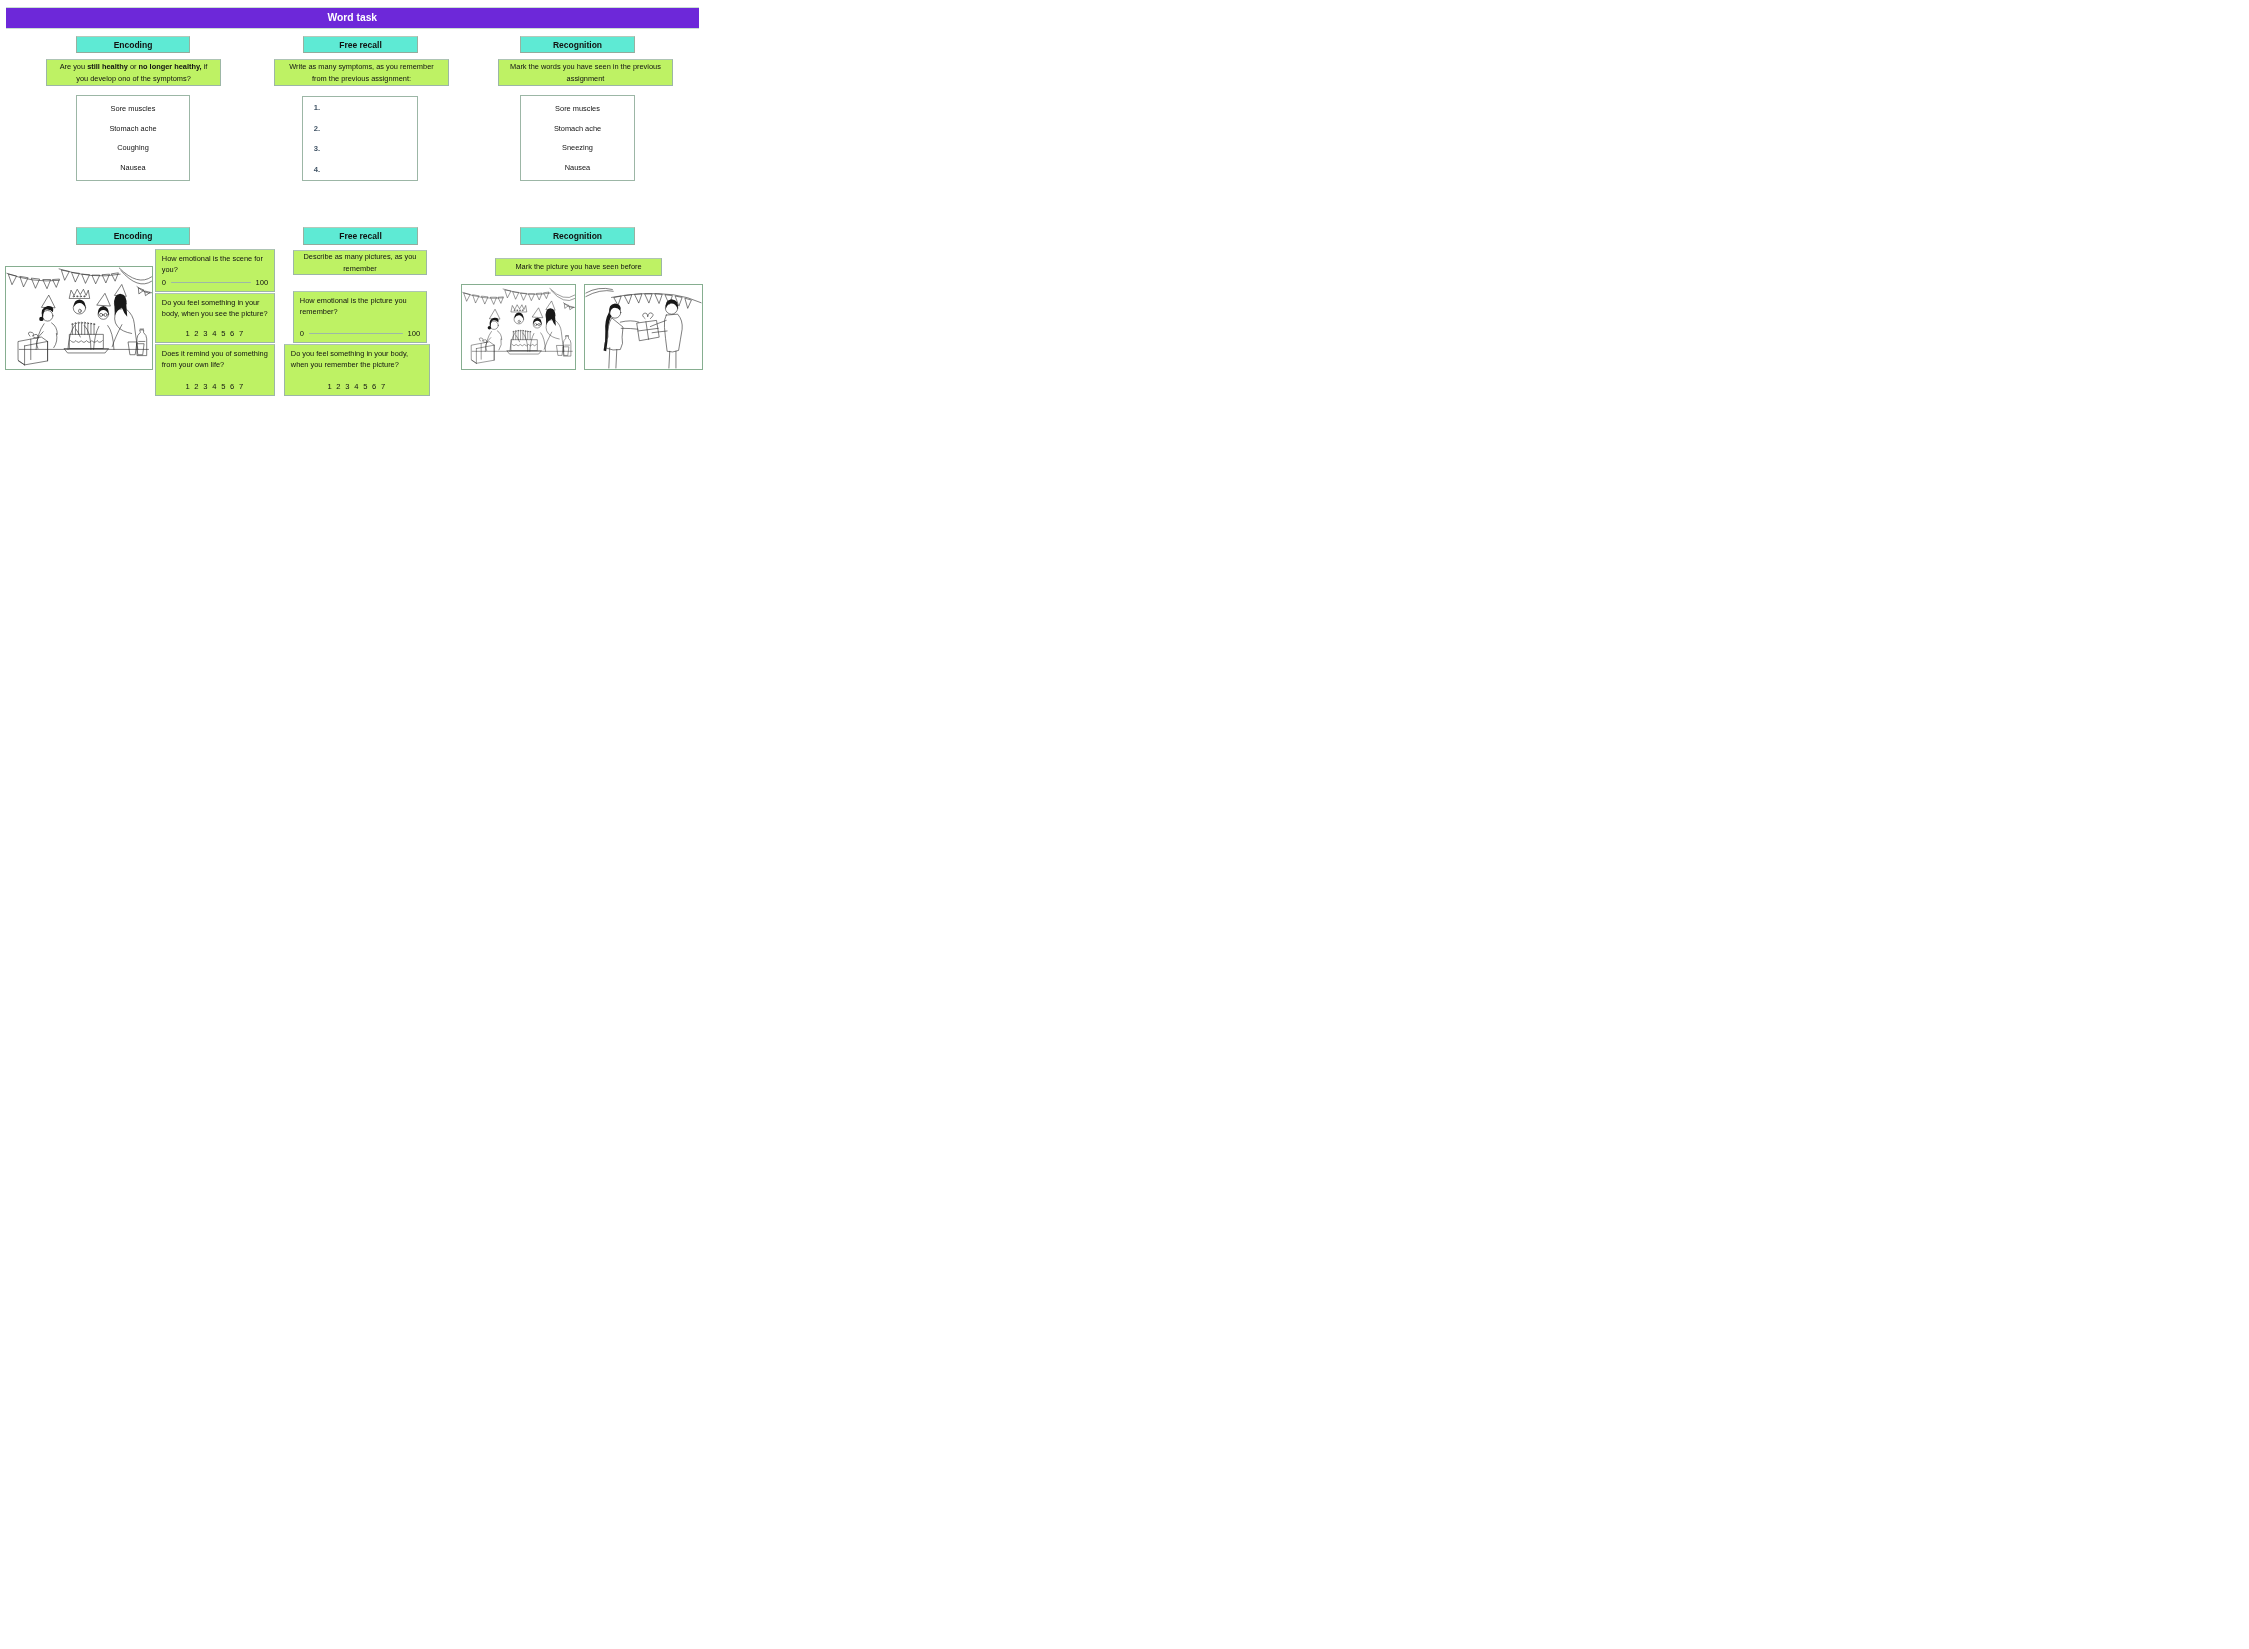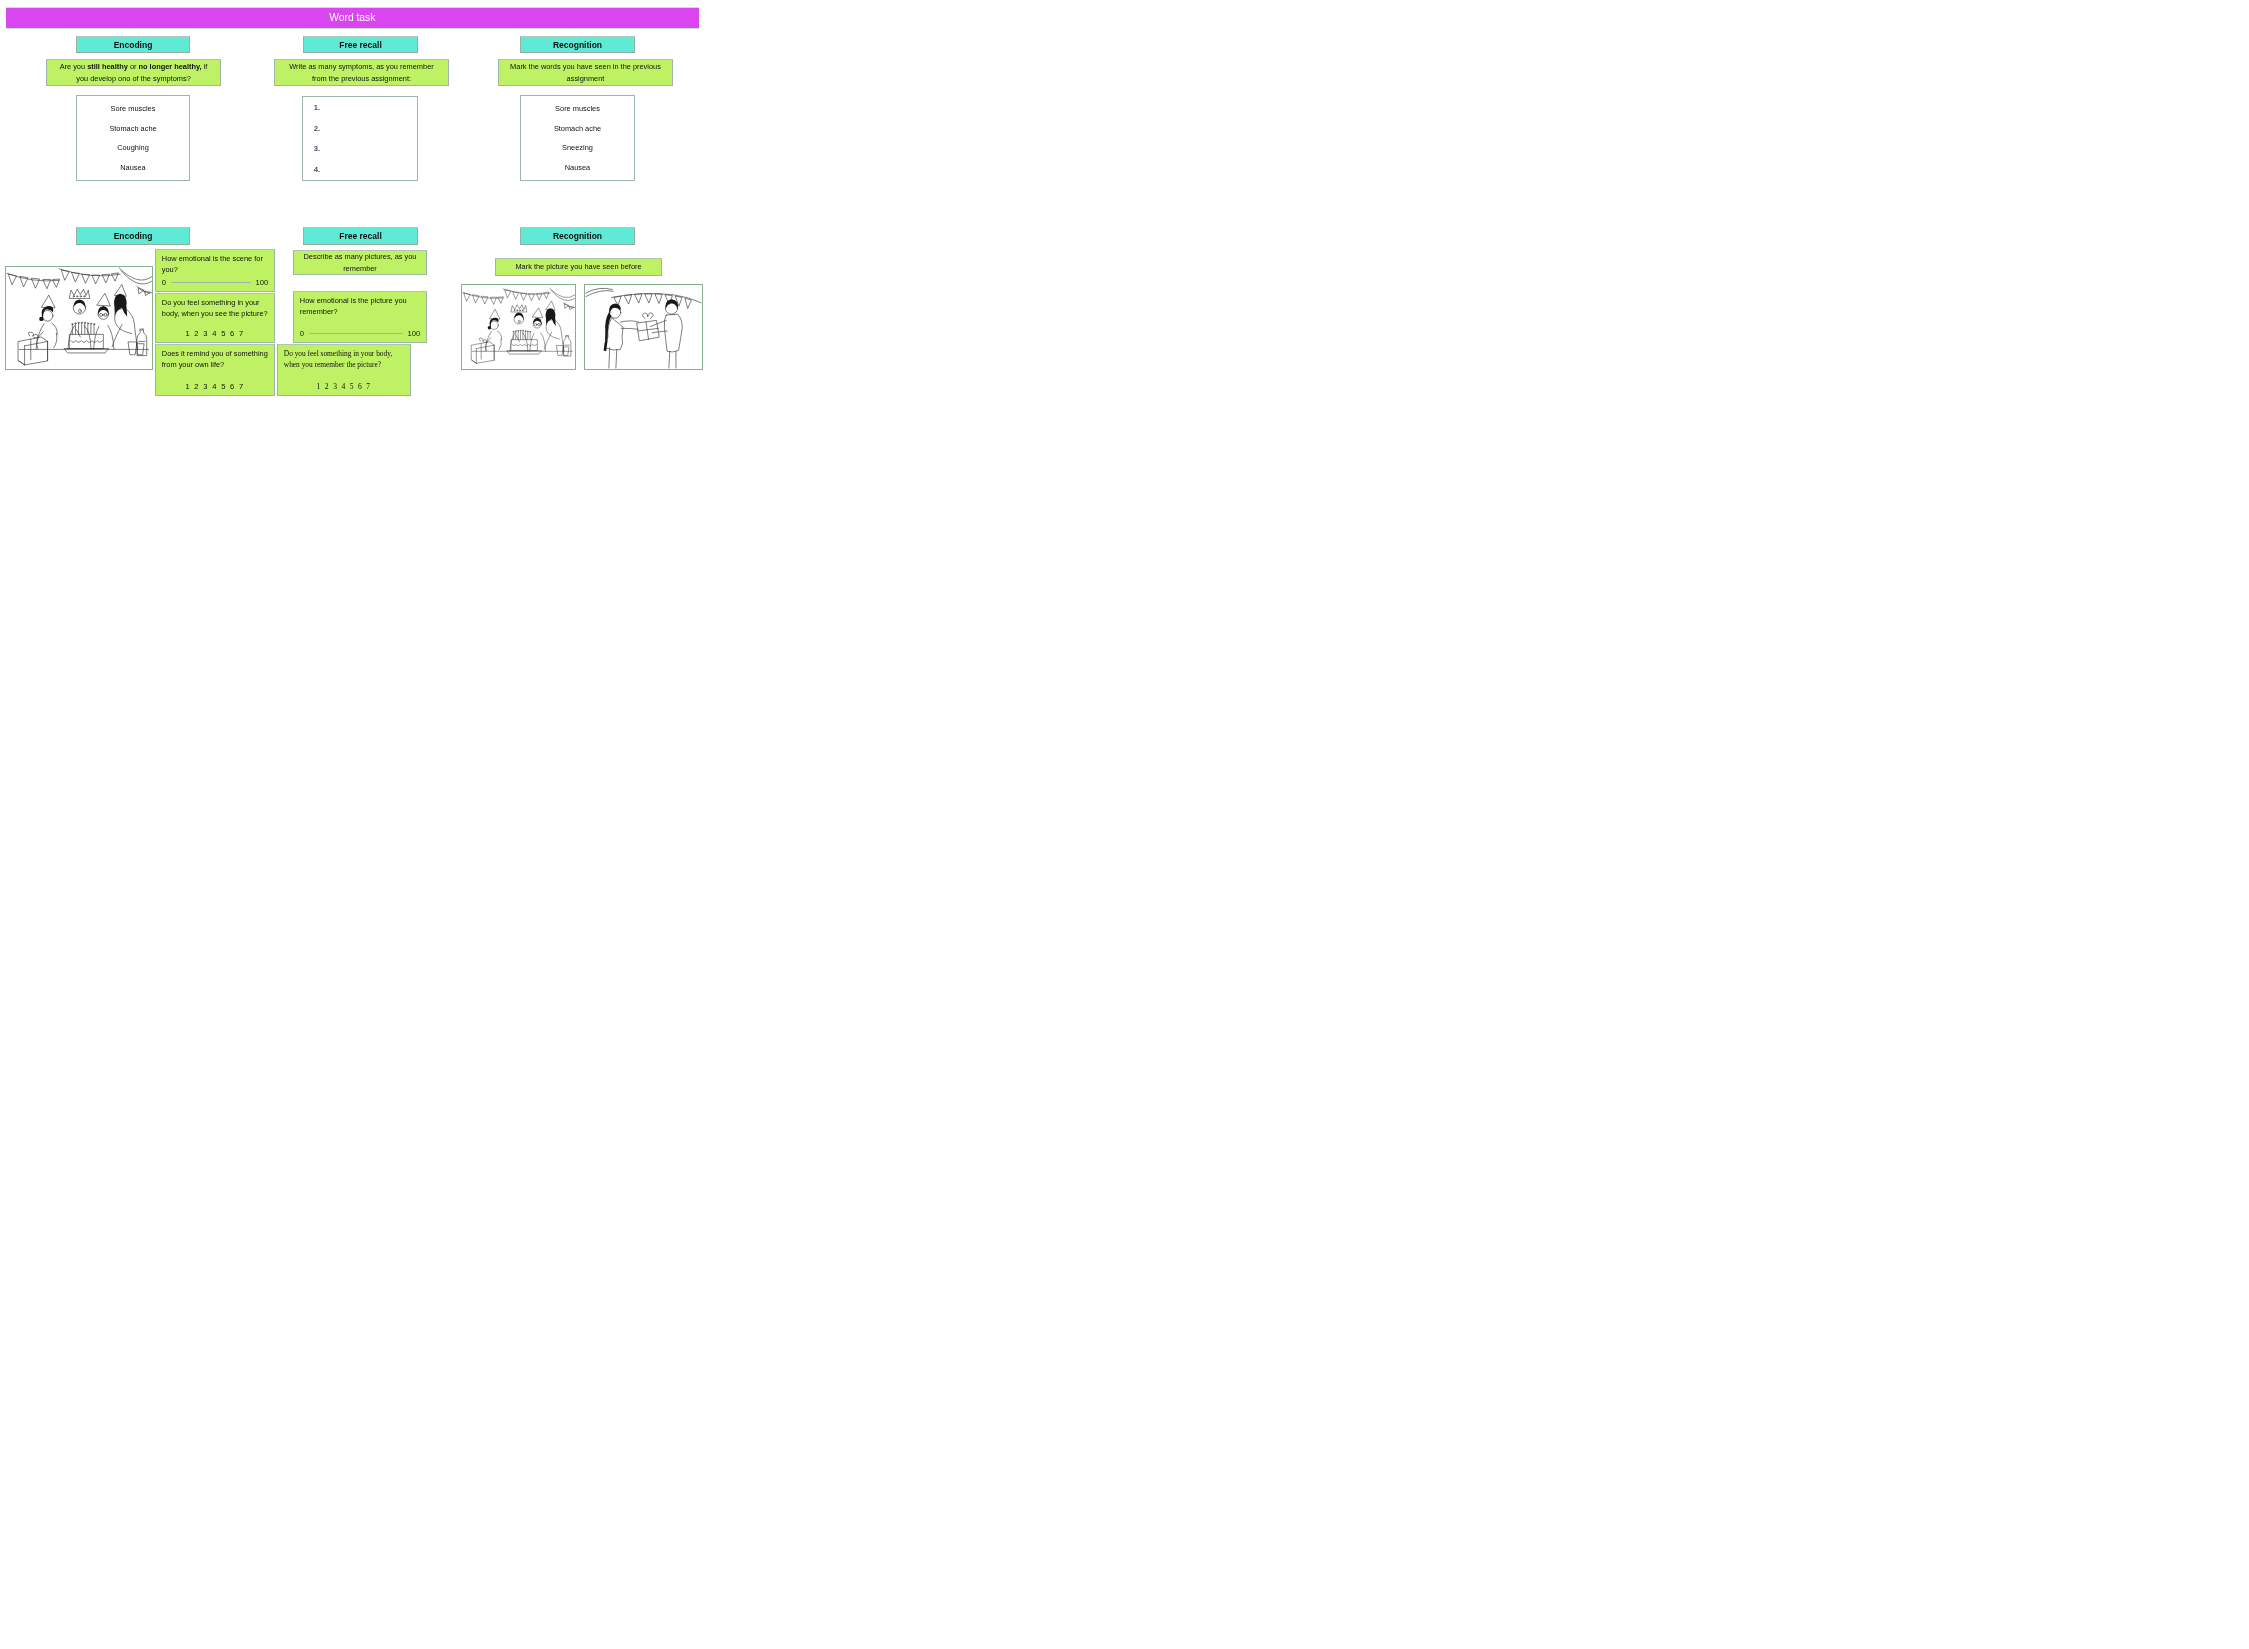--- a/index.html
+++ b/index.html
@@ -1,19 +1,19 @@
 <!DOCTYPE html>
 <html style="font-size:7.2px"><head>
 <meta charset="utf-8">
 <style>
   html,body{margin:0;padding:0;background:#ffffff;font-family:"Liberation Sans",sans-serif;color:#111;}
   .page{position:relative;width:706px;height:403px;background:#ffffff;overflow:hidden;}
   .abs{position:absolute;box-sizing:border-box;}
   .bar{
-    background:#d946ef;color:#ffffff;font-weight:normal;font-size:10.3px;
+    background:#6d28d9;color:#ffffff;font-weight:bold;font-size:10.3px;
     display:flex;align-items:center;justify-content:center;
     border-top:1.3px solid #c9dfd1;border-bottom:1.3px solid #c9dfd1;
   }
   .hdr-box{
     background:#5eead4;border:0.4px solid #97b1a1;border-top:1.8px solid #b5c9ba;border-bottom:1.8px solid #93ab9c;
     display:flex;align-items:center;justify-content:center;font-weight:bold;font-size:8.5px;
   }
   .q-box{
     background:#bef264;border:0.4px solid #9cb6a6;border-top:1.3px solid #aec4b4;border-bottom:1.3px solid #9cb6a6;
   }
@@ -127,21 +127,21 @@
 
   <div class="abs q-box col-q" style="left:293px;top:291px;width:134px;height:52px;">
     <div class="q-left">How emotional is the picture you remember?</div>
     <div class="scale-row">
       <span>0</span>
       <span class="scale-line"></span>
       <span>100</span>
     </div>
   </div>
 
-  <div class="abs q-box col-q" style="left:277px;top:344px;width:134px;height:52px;font-family:Liberation Serif, serif;">
+  <div class="abs q-box col-q" style="left:284px;top:344px;width:146px;height:52px;">
     <div class="q-left">Do you feel something in your body, when you remember the picture?</div>
     <div class="likert">1 2 3 4 5 6 7</div>
   </div>
 
   <div class="abs hdr-box" style="left:520px;top:227px;width:115px;height:17.5px;">
     <span>Recognition</span>
   </div>
 
   <div class="abs q-box center-box" style="left:495px;top:258px;width:167px;height:18px;">
     <div>Mark the picture you have seen before</div>

